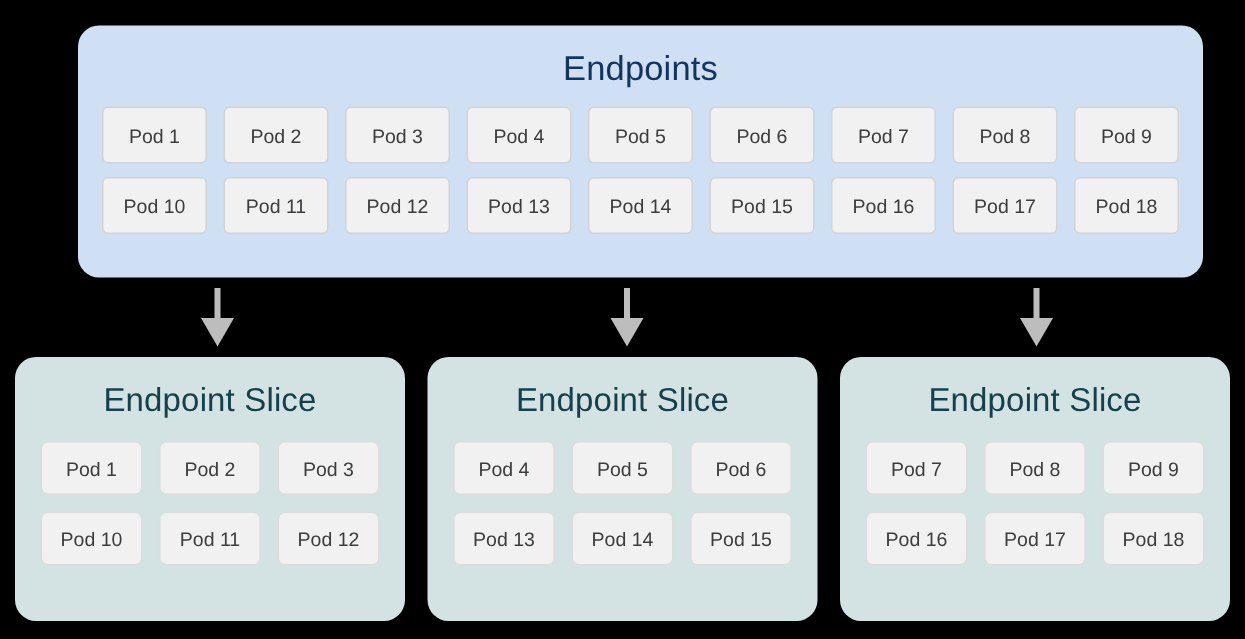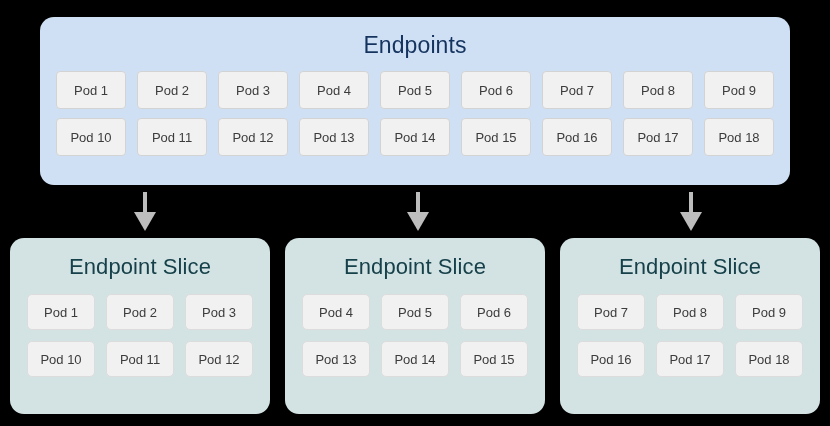--- a/index.html
+++ b/index.html
@@ -11,21 +11,21 @@
     width: 830px;
     height: 426px;
     overflow: hidden;
     font-family: "Liberation Sans", sans-serif;
     position: relative;
   }
 
   
   .endpoints-box {
     position: absolute;
-    left: 40px;
+    left: 52px;
     top: 17px;
     width: 750px;
     height: 168px;
     background: #cfe0f4;
     border-radius: 14px;
     box-sizing: border-box;
   }
   .endpoints-title {
     text-align: center;
     color: #14335e;

